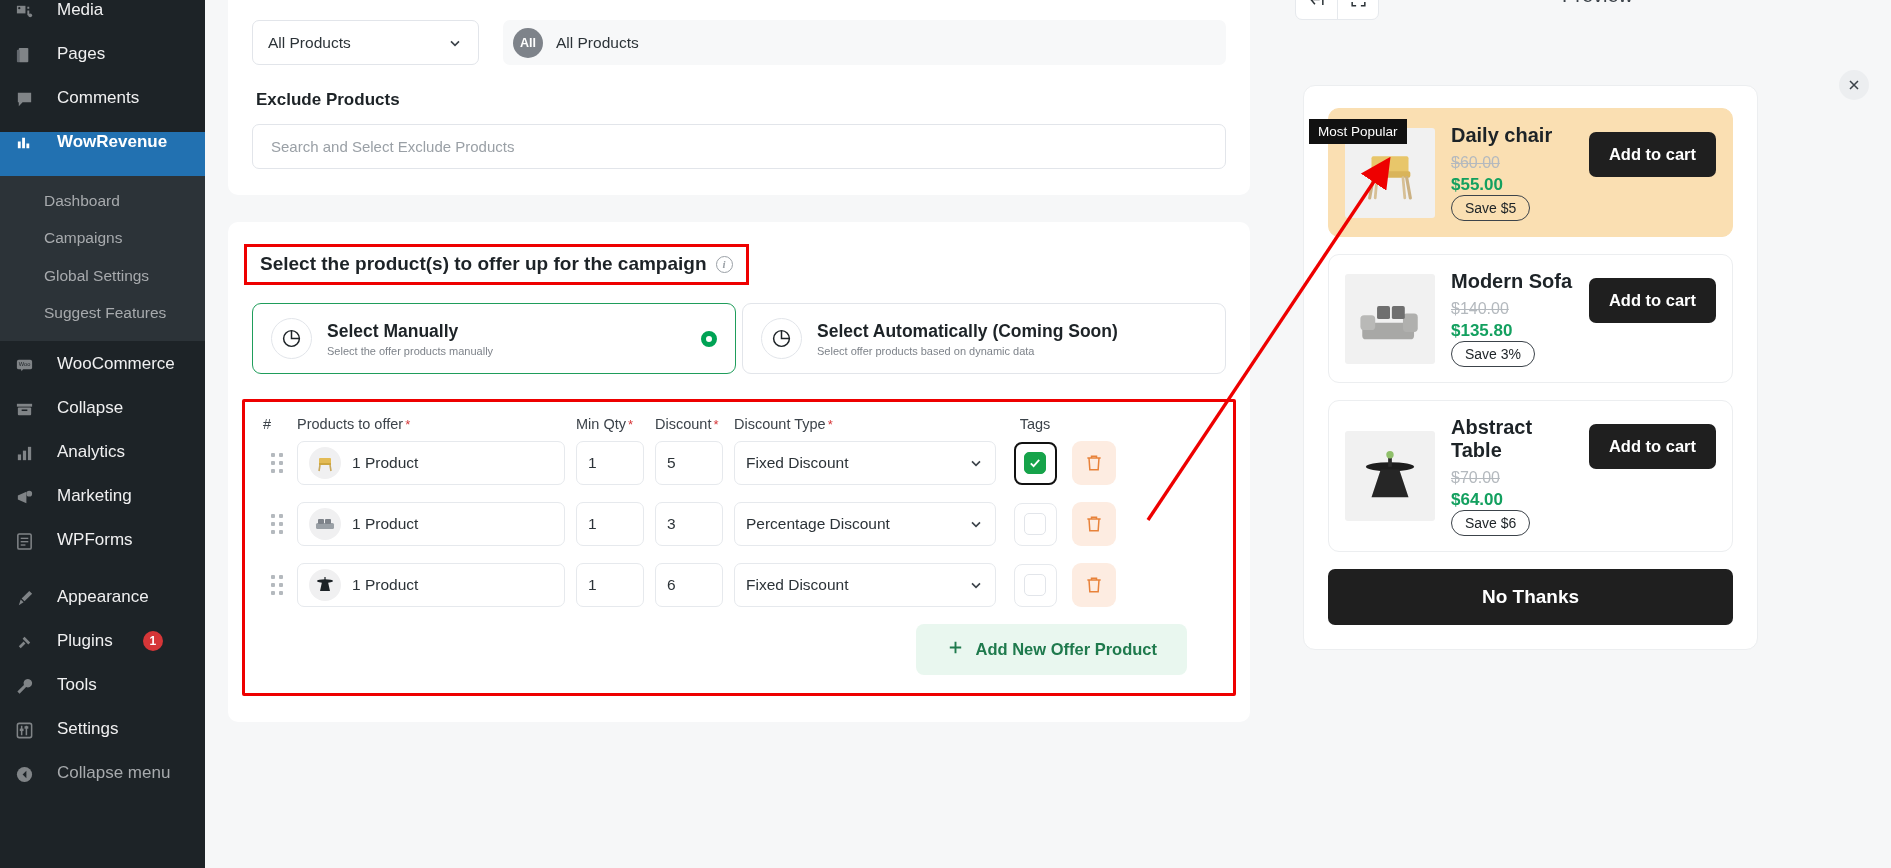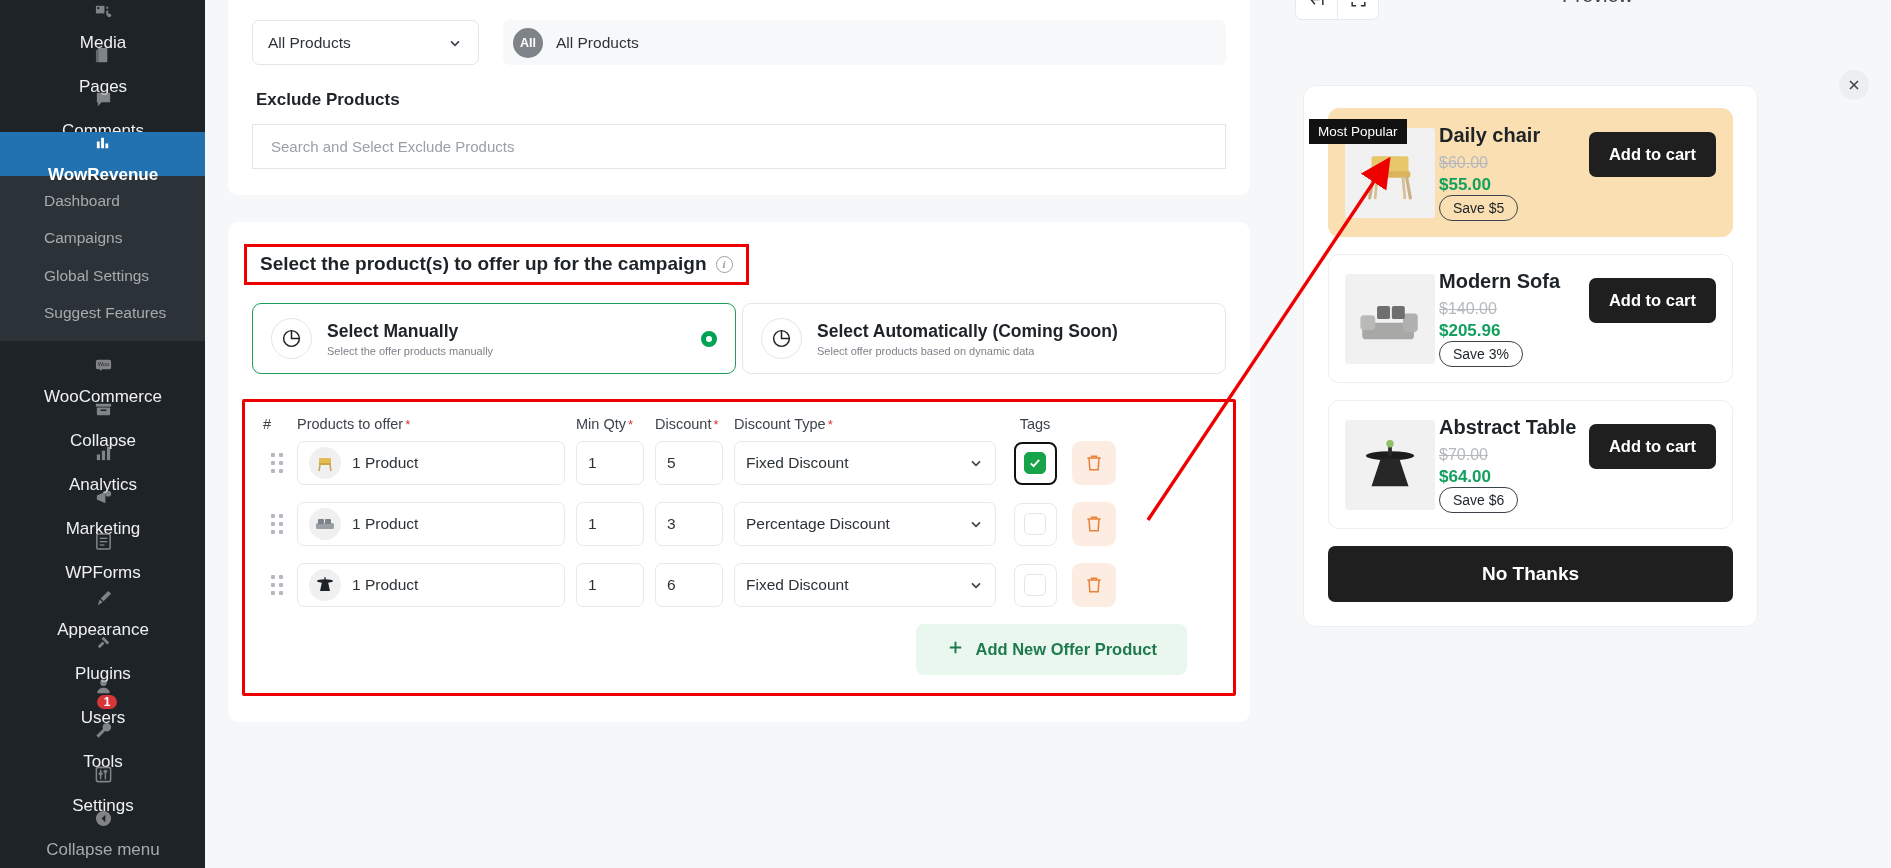--- a/index.html
+++ b/index.html
@@ -9,24 +9,24 @@
     background: #f6f7f8; overflow: hidden;
   }
   .screen { position: relative; width: 1891px; height: 868px; display: flex; }
 
   
   .sidebar {
     width: 205px; flex: 0 0 205px; background: #1d2327;
     color: #f0f0f1; padding-top: 0; position: relative;
   }
   .menu-item {
-    display: flex; align-items: center; gap: 11px;
+    display: flex; gap: 22px;
     height: 44px; padding: 0 12px 0 13px;
     font-size: 17px; color: #f0f0f1; font-weight: 400;
-    cursor: pointer; position: relative; flex-direction: column;
+    cursor: pointer; position: relative;
   }
   .menu-item .ico { width: 22px; height: 22px; flex: 0 0 22px; display:flex; align-items:center; justify-content:center; opacity: .72; }
   .menu-item.active { background: #2271b1; color: #fff; font-weight: 700; }
   .menu-item.active .ico { opacity: 1; }
   .menu-item.active::after {
     content: ""; position: absolute; right: -8px; top: 50%;
     transform: translateY(-50%);
     border: 9px solid transparent; border-left-color: #2271b1;
     border-right: 0;
   }
@@ -70,21 +70,21 @@
   }
   .all-pill {
     width: 30px; height: 30px; border-radius: 50%; background: #7e838a;
     color: #fff; font-size: 12.5px; font-weight: 700;
     display: flex; align-items: center; justify-content: center;
   }
   .allprod-label { font-size: 15.5px; color: #2c3338; }
 
   .section-label { font-size: 17px; font-weight: 700; color: #1d2327; margin: 25px 4px 14px; }
   .search-field {
-    width: 100%; height: 45px; border: 1px solid #e2e5ea; border-radius: 0;
+    width: 100%; height: 45px; border: 1px solid #e2e5ea; border-radius: 7px;
     display: flex; align-items: center; padding: 0 18px;
     font-size: 15px; color: #9aa0a6; background: #fff; cursor: text;
   }
 
   
   .panel-two {
     background: #fff; border-radius: 10px; margin: 27px 0 0 23px;
     width: 1022px; padding: 22px 24px 26px;
   }
   .hl-title {
@@ -198,21 +198,21 @@
     width: 30px; height: 30px; border-radius: 50%; background: #eceef0;
     display: flex; align-items: center; justify-content: center; cursor: pointer;
   }
 
   .offer-card {
     position: absolute; left: 29px; top: 85px; width: 455px;
     background: #fff; border: 1px solid #eceef0; border-radius: 12px;
     padding: 22px 24px 24px;
   }
   .pcard {
-    display: flex; align-items: center; gap: 4px;
+    display: flex; align-items: center; gap: 16px;
     border: 1px solid #eceef0; border-radius: 11px;
     padding: 15px 16px; margin-bottom: 17px; position: relative;
   }
   .pcard.highlight { background: #fadfb2; border-color: #fadfb2; }
   .pimg {
     width: 90px; height: 90px; flex: 0 0 90px; background: #f1f1f1;
     border-radius: 3px; display: flex; align-items: center; justify-content: center;
     position: relative; overflow: hidden;
   }
   .pop-badge {
@@ -370,29 +370,20 @@
       <span class="ico">
         <svg width="19" height="19" viewBox="0 0 20 20" fill="#a7aaad">
             <path d="M4 14l5-5 2 2-5 5z"></path>
             <path d="M10 4l6 6-2 2-6-6z"></path>
           </svg>
       </span>
       <span>Plugins</span>
       <span class="badge-count">1</span>
     </div>
 
-    <div class="menu-item">
-      <span class="ico">
-        <svg width="19" height="19" viewBox="0 0 20 20" fill="#a7aaad">
-            <circle cx="10" cy="6" r="3.4"></circle>
-            <path d="M3.5 17c0-3.6 2.9-5.6 6.5-5.6s6.5 2 6.5 5.6z"></path>
-          </svg>
-      </span>
-      <span>Users</span>
-    </div>
 
     <div class="menu-item">
       <span class="ico">
         <svg width="19" height="19" viewBox="0 0 20 20" fill="#a7aaad">
             <path d="M13.5 2a4.5 4.5 0 00-4.1 6.3L2.5 15.2l2.3 2.3 6.9-6.9A4.5 4.5 0 1013.5 2z"></path>
           </svg>
       </span>
       <span>Tools</span>
     </div>
 
@@ -703,21 +694,21 @@
             <rect x="10" y="44" width="56" height="18" rx="4" fill="#a8a8a6"></rect>
             <rect x="8" y="36" width="16" height="16" rx="4" fill="#b9b9b7"></rect>
             <rect x="54" y="34" width="16" height="20" rx="4" fill="#b0b0ae"></rect>
             <rect x="26" y="26" width="14" height="14" rx="2" fill="#6f6f6f"></rect>
             <rect x="42" y="26" width="14" height="14" rx="2" fill="#6f6f6f"></rect>
           </svg>
         </div>
         <div class="pinfo">
           <div class="pname">Modern Sofa</div>
           <div class="pold">$140.00</div>
-          <div class="pnew">$205.96</div>
+          <div class="pnew">$135.80</div>
           <div class="psave">Save 3%</div>
         </div>
         <div class="cart-btn">Add to cart</div>
       </div>
 
       <div class="pcard">
         <div class="pimg">
           <svg width="74" height="74" viewBox="0 0 80 80">
             <ellipse cx="40" cy="30" rx="26" ry="5" fill="#1d1d1d"></ellipse>
             <path d="M30 33h20l10 30H20z" fill="#262626"></path>

